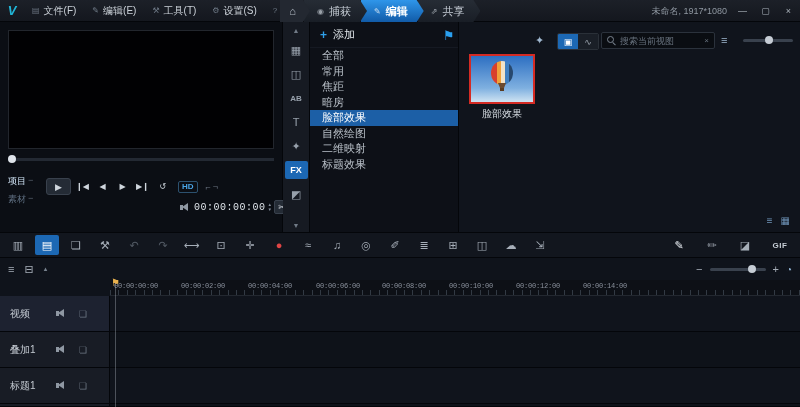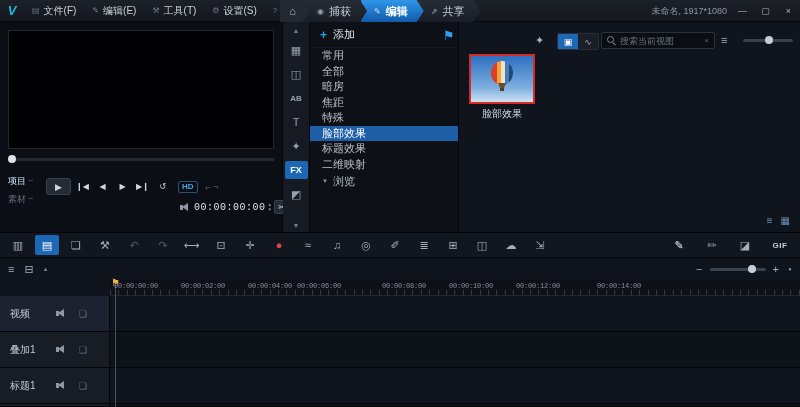--- a/index.html
+++ b/index.html
@@ -228,32 +228,28 @@
       <span class="sb">✦</span>
       <span class="sb fx active">FX</span>
       <span class="sb">◩</span>
       <span class="sb small down">▼</span>
     </div>
     <div class="cat-list">
       <div class="add-row">
           <span class="plus">+</span>
           <span>添加</span>
         </div>
+      <div class="cat">全部</div>
       <div class="cat">常用</div>
-      <div class="cat">全部</div>
+      <div class="cat">焦距</div>
       <div class="cat">暗房</div>
-      <div class="cat">焦距</div>
-      <div class="cat">特殊</div>
       <div class="cat selected">脸部效果</div>
+      <div class="cat">自然绘图</div>
+      <div class="cat">二维映射</div>
       <div class="cat">标题效果</div>
-      <div class="cat">二维映射</div>
-      <div class="cat browse">
-          <span class="carat">▼</span>
-          <span>浏览</span>
-        </div>
     </div>
     <span class="pin">⚑</span>
   </section>
 
   <section class="gallery">
     <span class="g-ic wand">✦</span>
     <div class="seg">
       <span class="seg-b active">▣</span>
       <span class="seg-b">∿</span>
     </div>
@@ -347,25 +343,25 @@
       <span class="clock">◔</span>
     </div>
   </div>
 
   <div class="tl-left-gap"></div>
   <div class="ruler">
     <span class="ticks"></span>
     <span class="ruler-label" style="left:4px">00:00:00:00</span>
     <span class="ruler-label" style="left:71px">00:00:02:00</span>
     <span class="ruler-label" style="left:138px">00:00:04:00</span>
-    <span class="ruler-label" style="left:187px">00:00:06:00</span>
+    <span class="ruler-label" style="left:206px">00:00:06:00</span>
     <span class="ruler-label" style="left:272px">00:00:08:00</span>
     <span class="ruler-label" style="left:339px">00:00:10:00</span>
     <span class="ruler-label" style="left:406px">00:00:12:00</span>
-    <span class="ruler-label" style="left:487px">00:00:14:00</span>
+    <span class="ruler-label" style="left:473px">00:00:14:00</span>
   </div>
   <span class="flag">⚑</span>
   <div class="playhead"></div>
 
   <section class="tracks">
     <div class="trow sel">
       <div class="thead">
         <span class="tlabel">视频</span>
         <span class="spk"></span>
         <span class="topt">❏</span>

